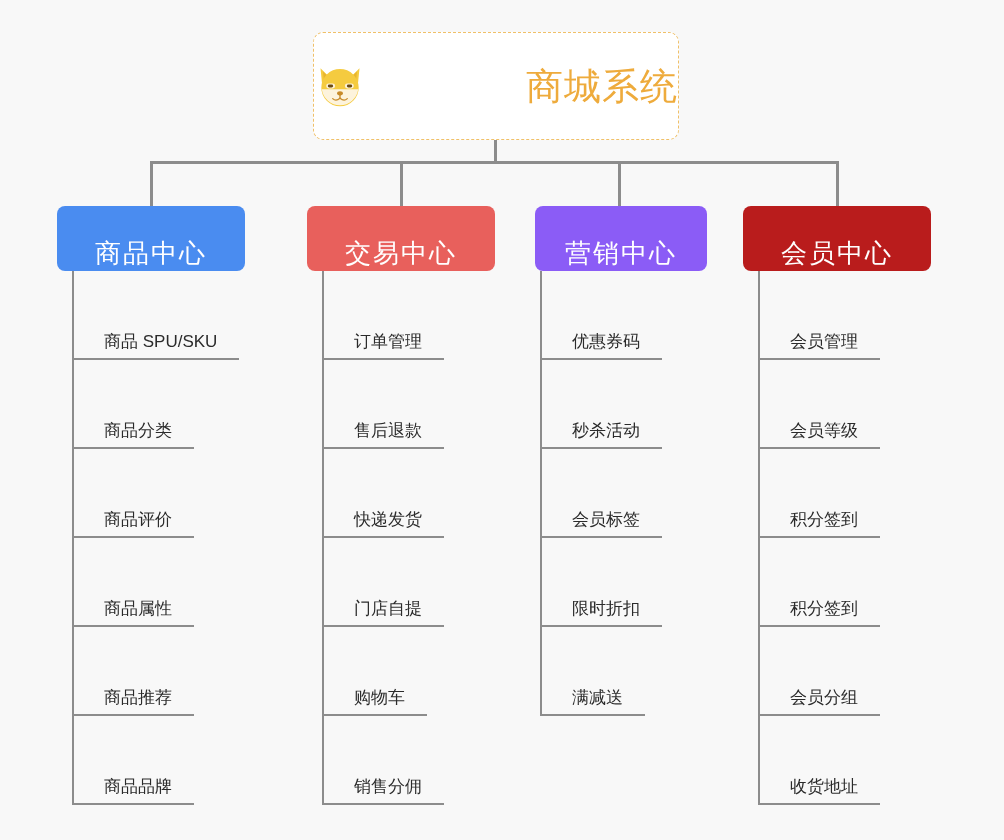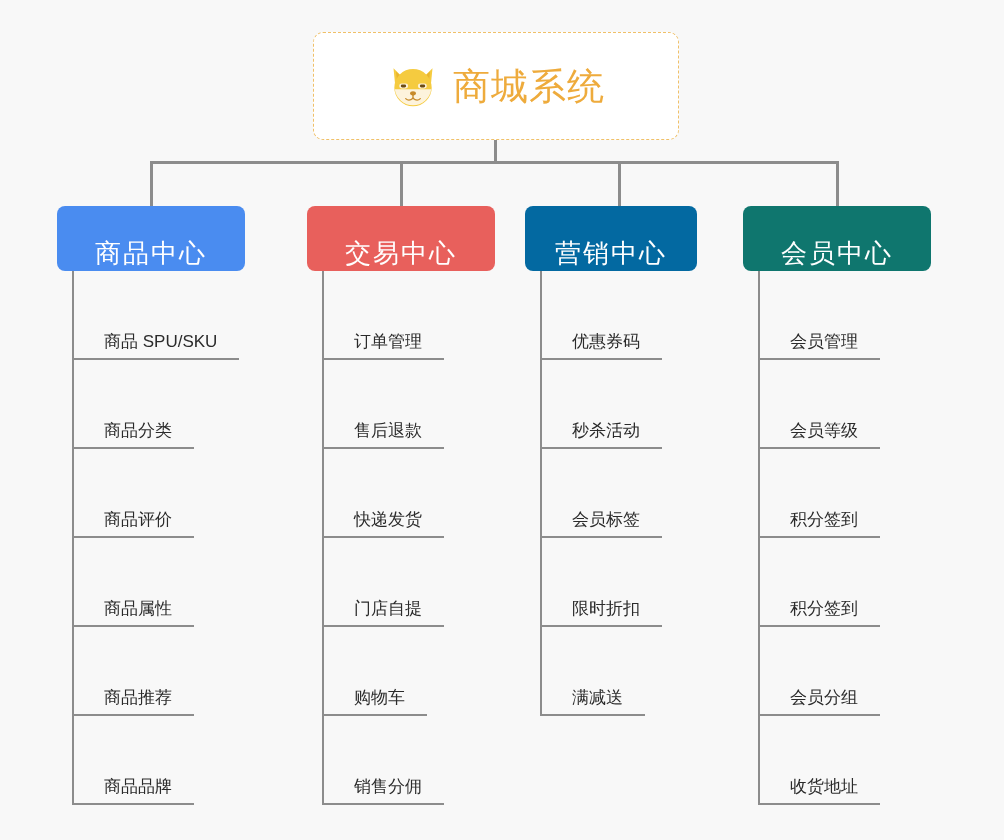--- a/index.html
+++ b/index.html
@@ -27,21 +27,21 @@
     left: 313px;
     top: 32px;
     width: 366px;
     height: 108px;
     box-sizing: border-box;
     background: #ffffff;
     border: 1px dashed #f0c068;
     border-radius: 10px;
     display: flex;
     align-items: center;
-    justify-content: center;
+    justify-content: space-between;
     gap: 14px;
   }
   .root-icon {
     width: 52px;
     height: 52px;
     flex: 0 0 auto;
     display: block;
   }
   .root-title {
     font-size: 37px;
@@ -90,22 +90,22 @@
     display: flex;
     align-items: flex-end;
     justify-content: center;
     color: #ffffff;
     font-size: 26px;
     letter-spacing: 2px;
     white-space: nowrap;
   }
   .branch-1 .branch-header { width: 188px; background: #4a8cf0; }
   .branch-2 .branch-header { width: 188px; background: #e8605c; }
-  .branch-3 .branch-header { width: 172px; background: #0369a1; }
-  .branch-4 .branch-header { width: 188px; background: #0f766e; }
+  .branch-3 .branch-header { width: 172px; background: #8b5cf6; margin-left: 10px; }
+  .branch-4 .branch-header { width: 188px; background: #b91c1c; }
 
   
   .leaf-list {
     position: relative;
     margin-left: 15px;
     padding-left: 0;
     border-left: 2px solid #8c8c8c;
   }
   .leaf-item {
     position: relative;

